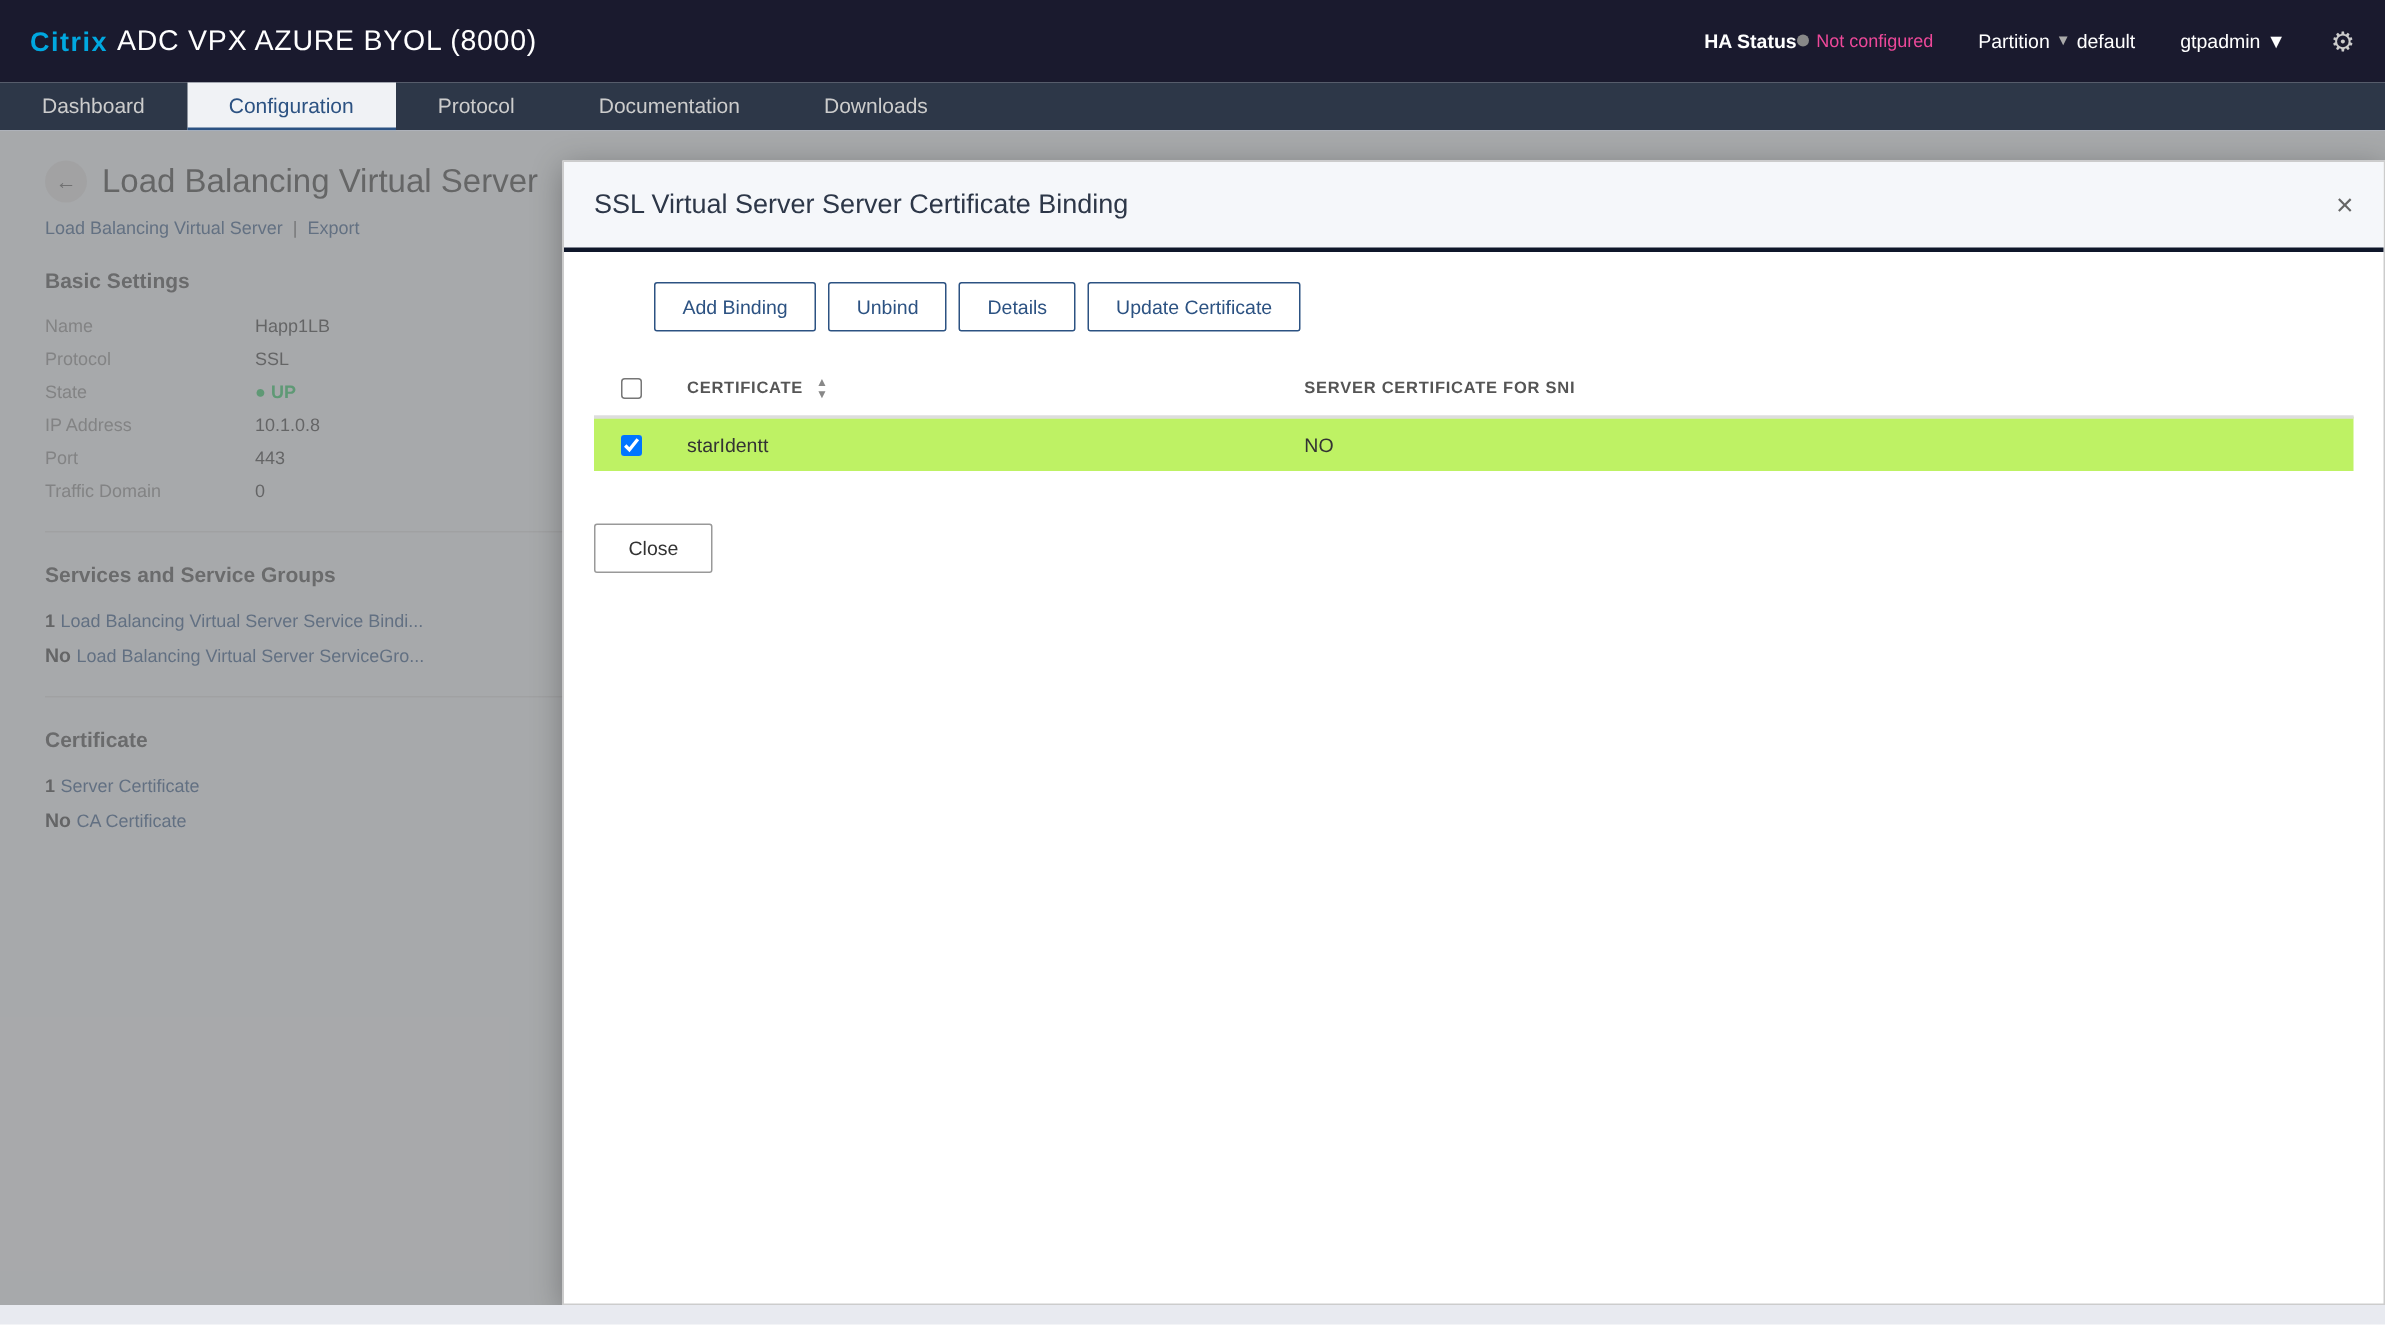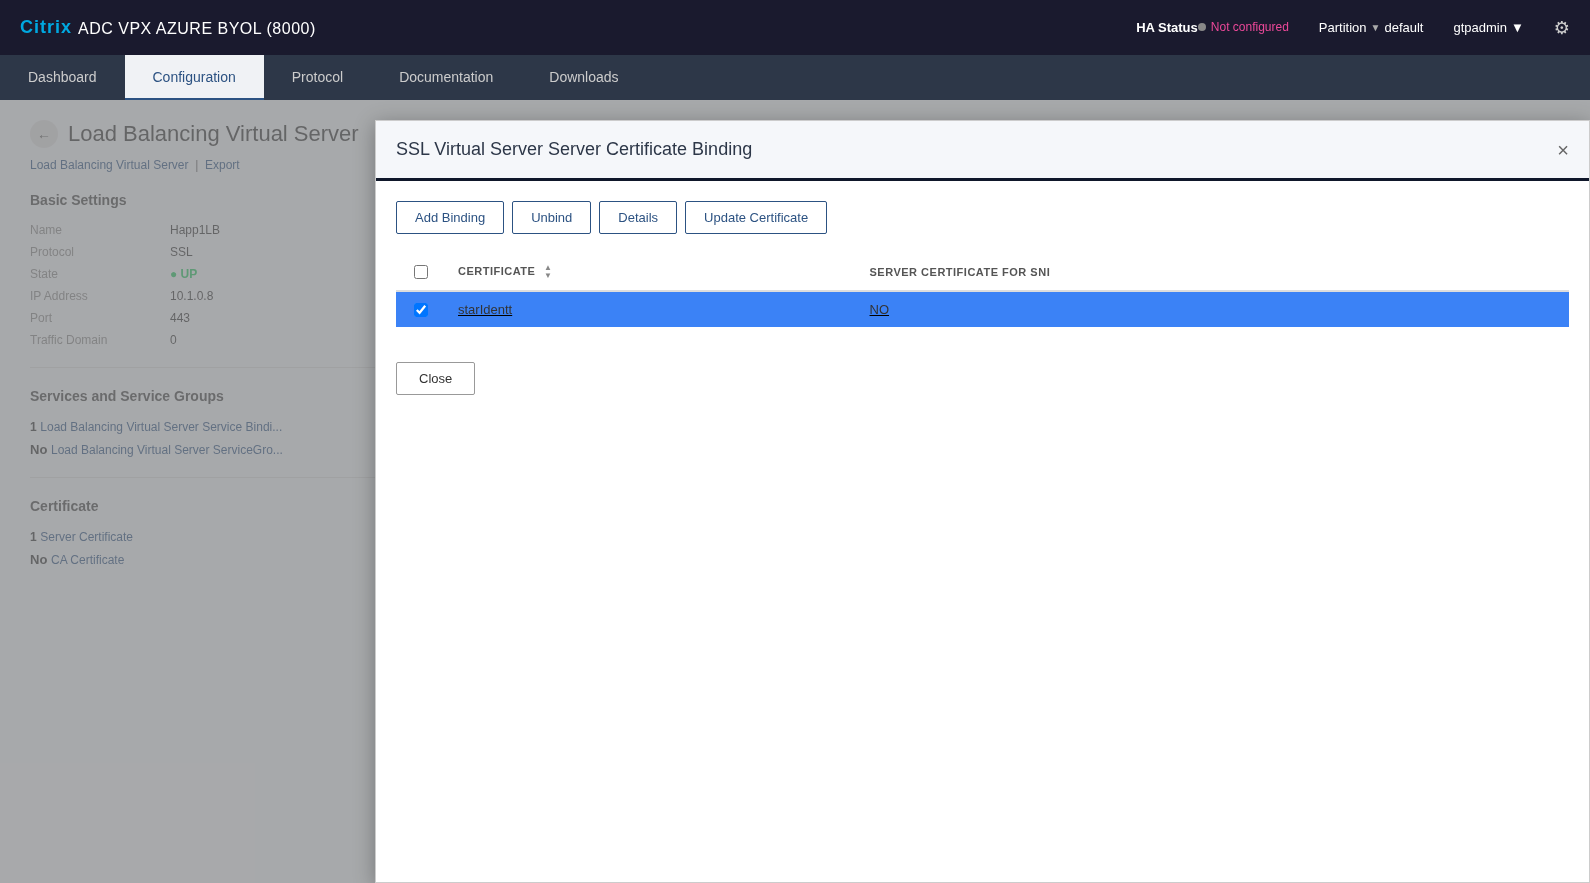--- a/index.html
+++ b/index.html
@@ -20,21 +20,21 @@
       gap: 6px;
     }
     .citrix-logo {
       color: #00a8e0;
       font-weight: bold;
       font-size: 18px;
       letter-spacing: 1px;
     }
     .topbar-app-name {
       color: #ffffff;
-      font-size: 16px;
+      font-size: 19px;
       font-weight: 400;
       letter-spacing: 0.5px;
     }
     .topbar-right {
       display: flex;
       align-items: center;
       gap: 30px;
     }
     .ha-status {
       display: flex;
@@ -81,21 +81,21 @@
     }
     .gear-icon {
       color: #cccccc;
       font-size: 18px;
       cursor: pointer;
     }
 
     
     .nav-tabs {
       background: #2d3748;
-      height: 45px;
+      height: 32px;
       display: flex;
       align-items: stretch;
     }
     .nav-tab {
       padding: 0 28px;
       display: flex;
       align-items: center;
       color: #cccccc;
       font-size: 14px;
       cursor: pointer;
@@ -210,20 +210,21 @@
     }
     .modal-body {
       padding: 20px;
     }
 
     
     .action-buttons {
       display: flex;
       gap: 8px;
       margin-bottom: 20px;
+      margin-left: 40px;
     }
     .btn {
       padding: 8px 18px;
       border: 1px solid #2c5282;
       background: #ffffff;
       color: #2c5282;
       font-size: 13px;
       cursor: pointer;
       border-radius: 2px;
     }
@@ -247,22 +248,21 @@
     }
     .cert-table th:first-child {
       width: 50px;
     }
     .cert-table td {
       padding: 10px 12px;
       font-size: 13px;
       color: #333;
     }
     .cert-table tbody tr.selected-row {
-      background: #3b82f6;
-      text-decoration: underline;
+      background: #bef264;
     }
     .sort-icons {
       display: inline-flex;
       flex-direction: column;
       margin-left: 5px;
       vertical-align: middle;
     }
     .sort-icon {
       font-size: 8px;
       line-height: 1;

